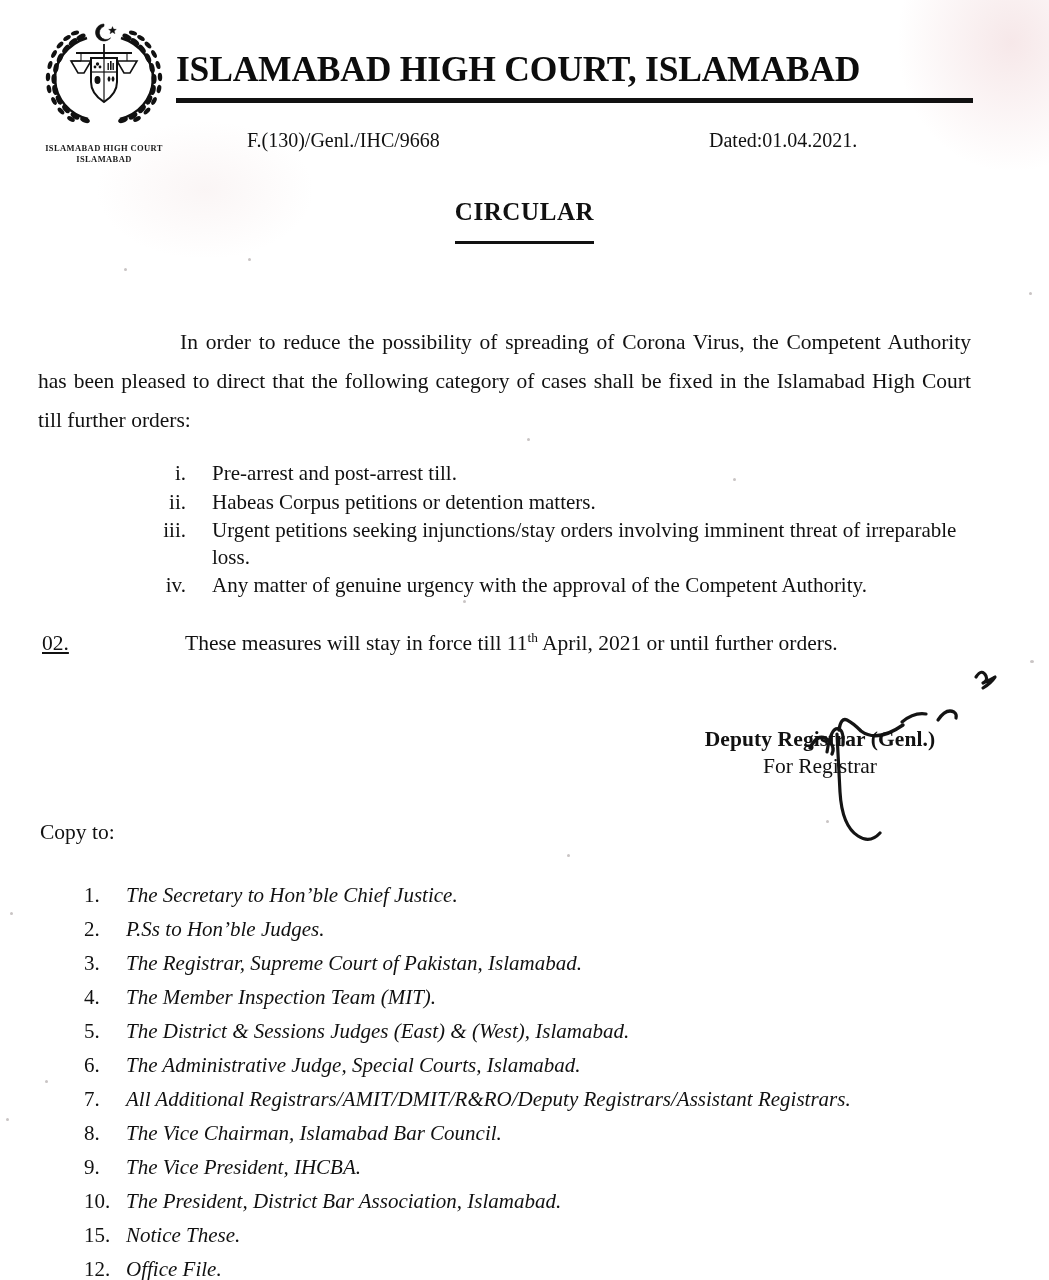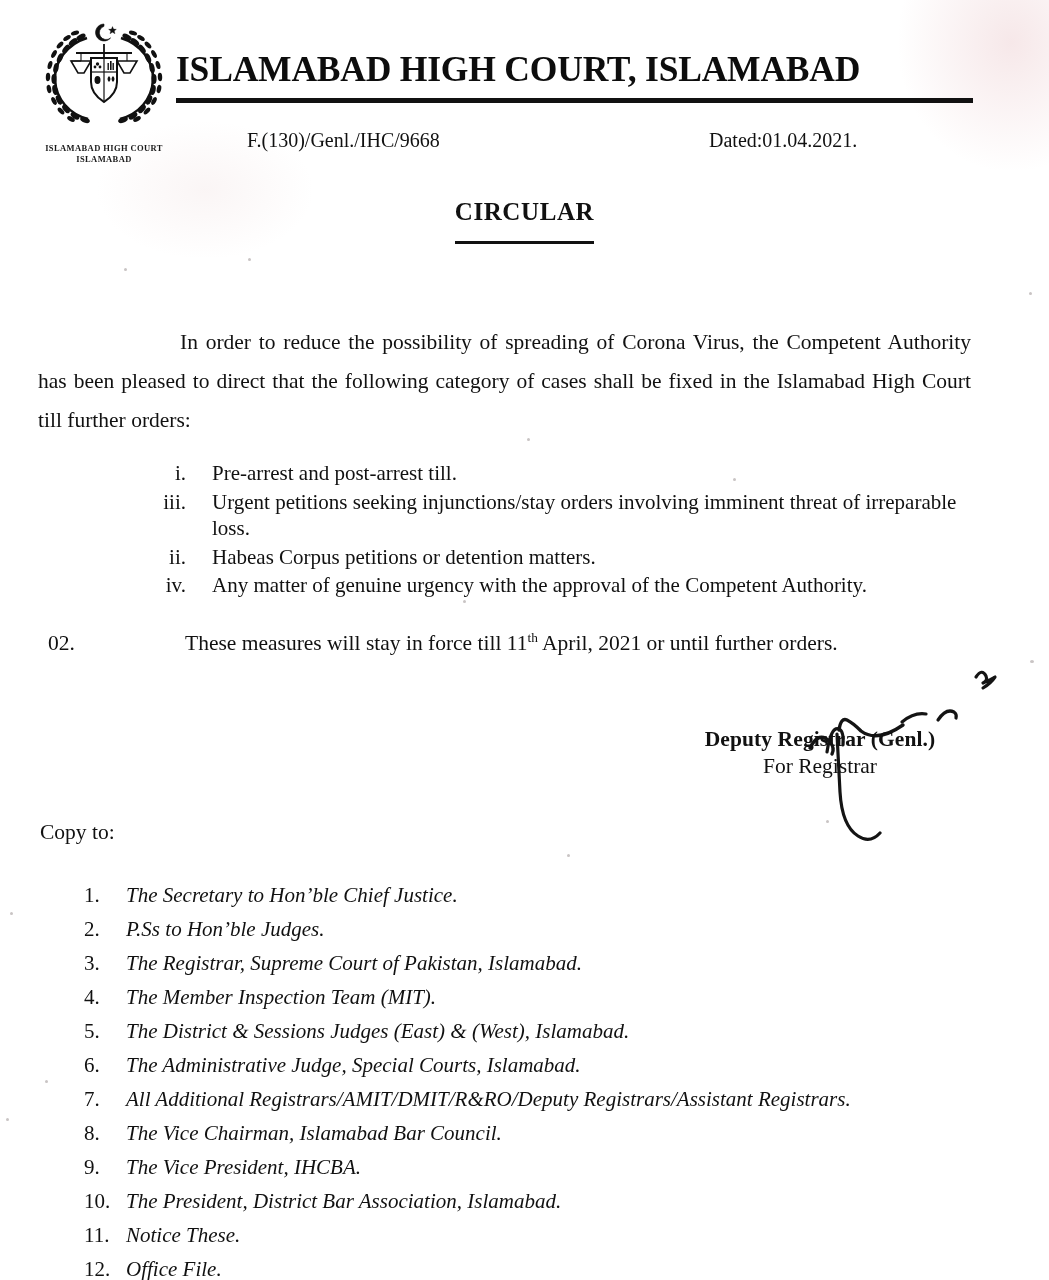--- a/index.html
+++ b/index.html
@@ -145,22 +145,23 @@
   .para-02 {
     position: absolute;
     top: 628px;
     left: 38px;
     width: 933px;
     font-size: 21.5px;
     line-height: 30px;
   }
   .para-02-num {
     position: absolute;
-    left: 10px; top: 0;
+    left: 4px; top: 0;
     width: 60px;
+    text-decoration: underline;
   }
   .para-02-text {
     margin-left: 147px;
   }
   .para-02-text sup {
     font-size: 0.62em;
     vertical-align: super;
     line-height: 0;
   }
 
@@ -357,26 +358,26 @@
   </div>
 
   <div class="body-para">In order to reduce the possibility of spreading of Corona Virus, the Competent Authority has been pleased to direct that the following category of cases shall be fixed in the Islamabad High Court till further orders:</div>
 
   <div class="roman-list">
     <div class="roman-item">
       <div class="roman-num">i.</div>
       <div class="roman-text">Pre-arrest and post-arrest till.</div>
     </div>
     <div class="roman-item">
+      <div class="roman-num">ii.</div>
+      <div class="roman-text">Habeas Corpus petitions or detention matters.</div>
+    </div>
+    <div class="roman-item">
       <div class="roman-num">iii.</div>
       <div class="roman-text">Urgent petitions seeking injunctions/stay orders involving imminent threat of irreparable loss.</div>
-    </div>
-    <div class="roman-item">
-      <div class="roman-num">ii.</div>
-      <div class="roman-text">Habeas Corpus petitions or detention matters.</div>
     </div>
     <div class="roman-item">
       <div class="roman-num">iv.</div>
       <div class="roman-text">Any matter of genuine urgency with the approval of the Competent Authority.</div>
     </div>
   </div>
 
   <div class="para-02">
     <span class="para-02-num">02.</span>
     <div class="para-02-text"><span>These measures will stay in force till 11</span><sup>th</sup><span> April, 2021 or until further orders.</span></div>
@@ -439,21 +440,21 @@
     </div>
     <div class="copy-item">
       <div class="copy-num">9.</div>
       <div class="copy-text">The Vice President, IHCBA.</div>
     </div>
     <div class="copy-item">
       <div class="copy-num">10.</div>
       <div class="copy-text">The President, District Bar Association, Islamabad.</div>
     </div>
     <div class="copy-item">
-      <div class="copy-num">11.</div>
+      <div class="copy-num">15.</div>
       <div class="copy-text">Notice These.</div>
     </div>
     <div class="copy-item">
       <div class="copy-num">12.</div>
       <div class="copy-text">Office File.</div>
     </div>
   </div>
 
 </div>
 

